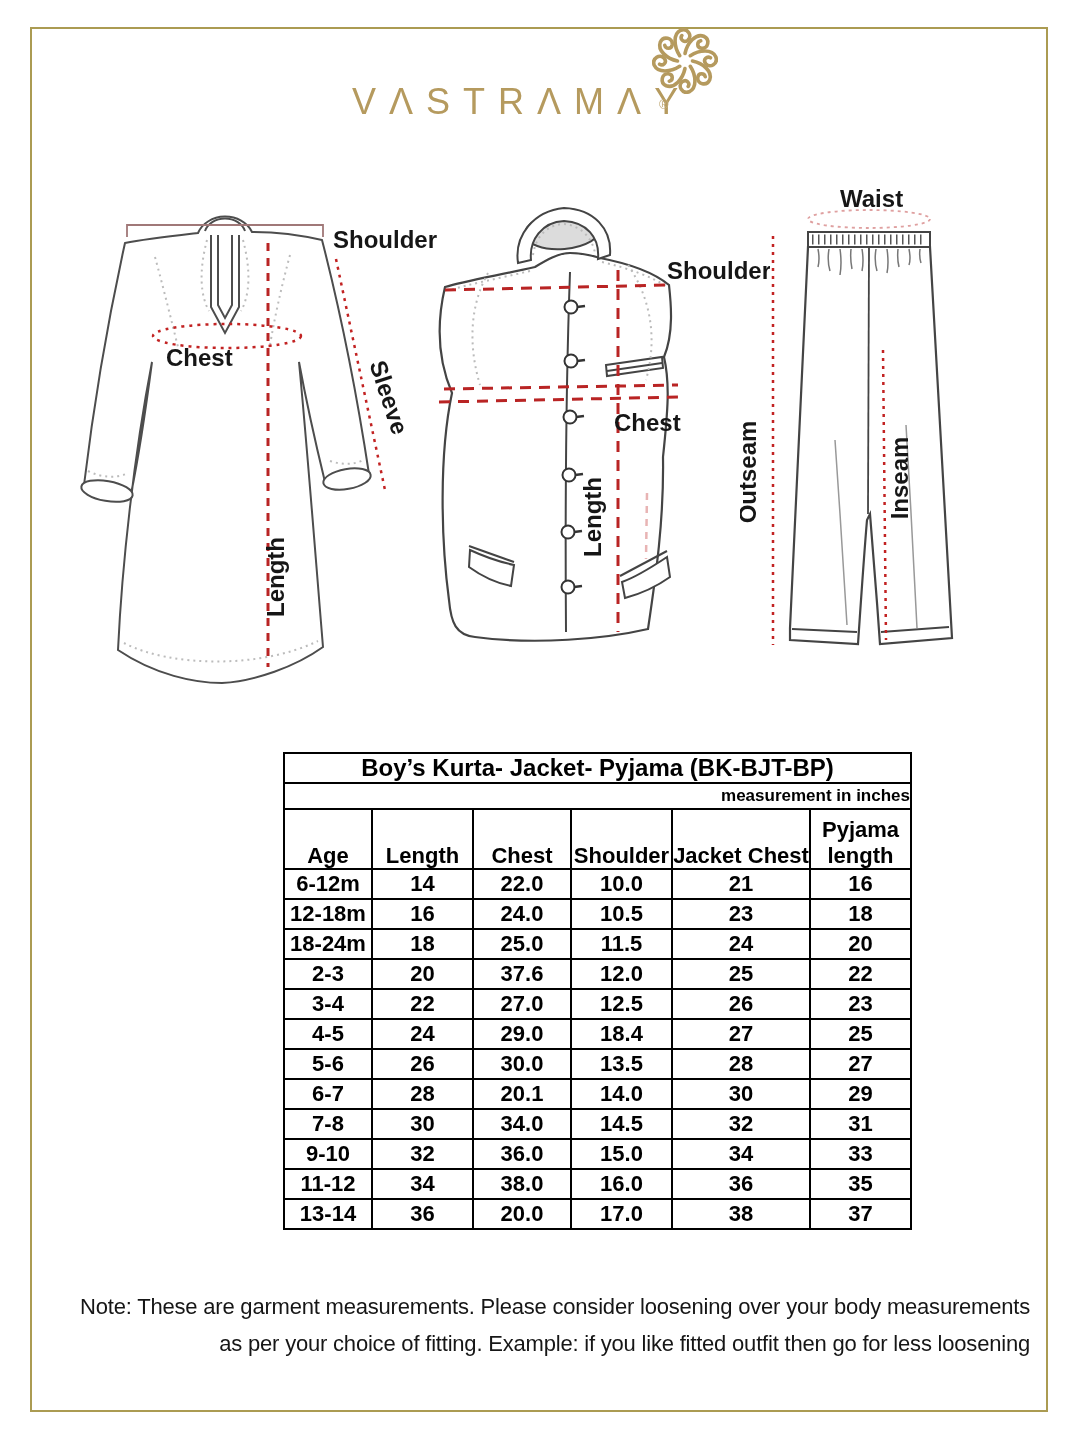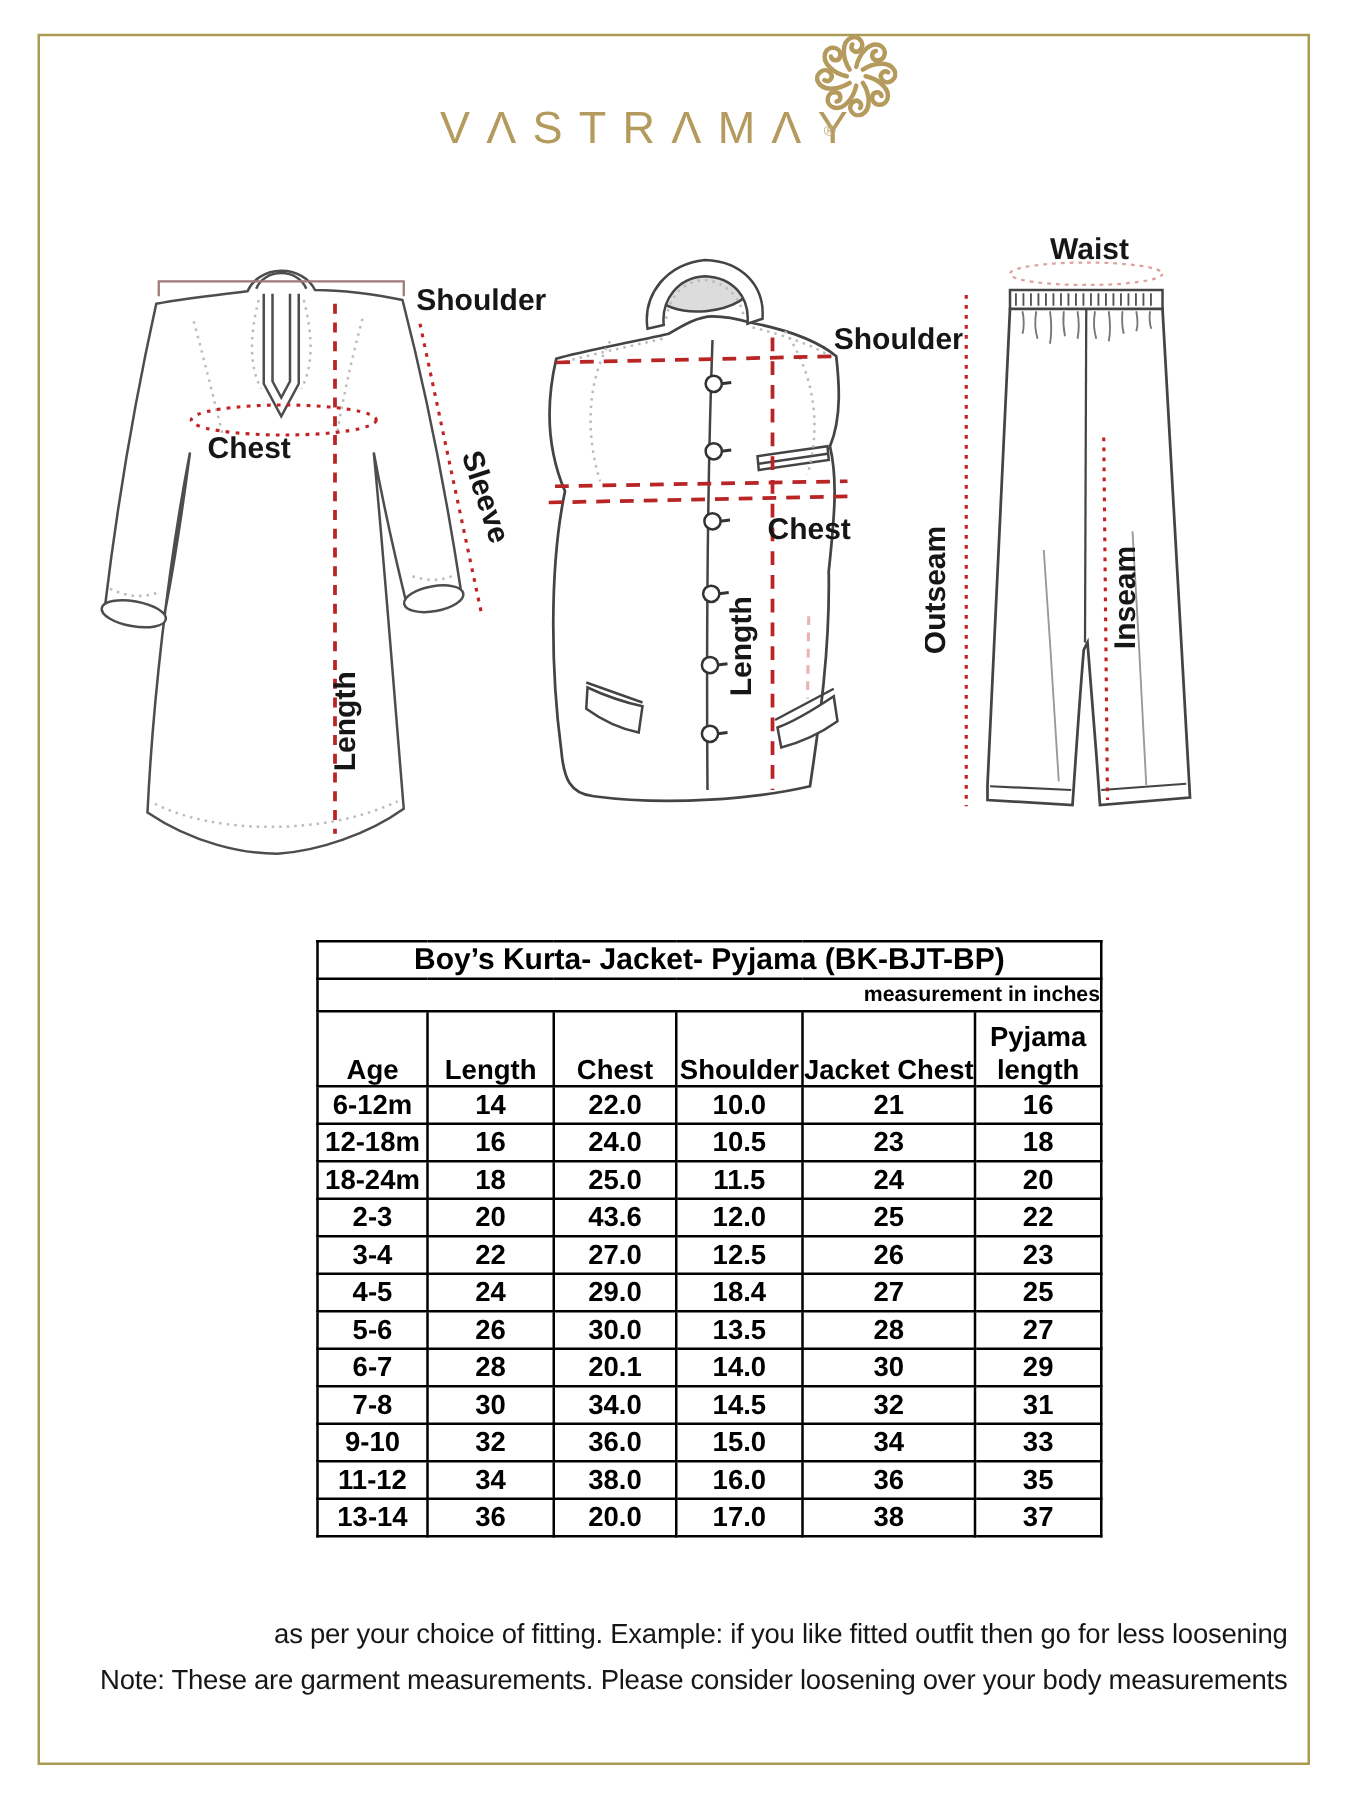--- a/index.html
+++ b/index.html
@@ -21,21 +21,21 @@
     position:absolute;left:659px;top:97px;font-size:13px;color:#c2ab79;
   }
   .logo-ornament{position:absolute;left:652px;top:28px;}
   
   .diagram{position:absolute;}
   .diagram text{
     font-family:"Liberation Sans", sans-serif;font-weight:bold;
     font-size:24px;fill:#161616;
   }
   
-  .size-table-wrap{position:absolute;left:212px;top:752px;padding-left:41px;}
+  .size-table-wrap{position:absolute;left:242px;top:752px;padding-left:41px;}
   table.size-table{
     border-collapse:collapse;table-layout:fixed;width:627px;
     font-family:"Liberation Sans", sans-serif;font-weight:bold;color:#000;
   }
   table.size-table td, table.size-table th{
     border:2px solid #000;text-align:center;padding:0;
   }
   .size-table .title-cell{height:28px;font-size:24px;line-height:28px;}
   .size-table .subtitle-cell{height:24px;font-size:17px;line-height:24px;text-align:right;}
   .size-table th{
@@ -251,21 +251,21 @@
           <td>18-24m</td>
           <td>18</td>
           <td>25.0</td>
           <td>11.5</td>
           <td>24</td>
           <td>20</td>
         </tr>
         <tr>
           <td>2-3</td>
           <td>20</td>
-          <td>43.6</td>
+          <td>37.6</td>
           <td>12.0</td>
           <td>25</td>
           <td>22</td>
         </tr>
         <tr>
           <td>3-4</td>
           <td>22</td>
           <td>27.0</td>
           <td>12.5</td>
           <td>26</td>
@@ -325,15 +325,15 @@
           <td>20.0</td>
           <td>17.0</td>
           <td>38</td>
           <td>37</td>
         </tr>
       </tbody>
   </table>
 </div>
 
 <div class="note">
+  <div>Note: These are garment measurements. Please consider loosening over your body measurements</div>
   <div>as per your choice of fitting. Example: if you like fitted outfit then go for less loosening</div>
-  <div>Note: These are garment measurements. Please consider loosening over your body measurements</div>
 </div>
 
 </body></html>

